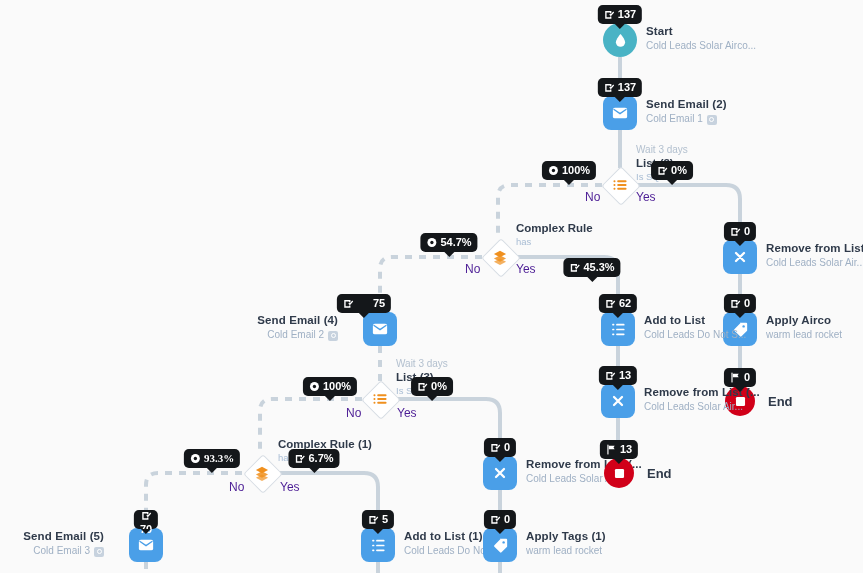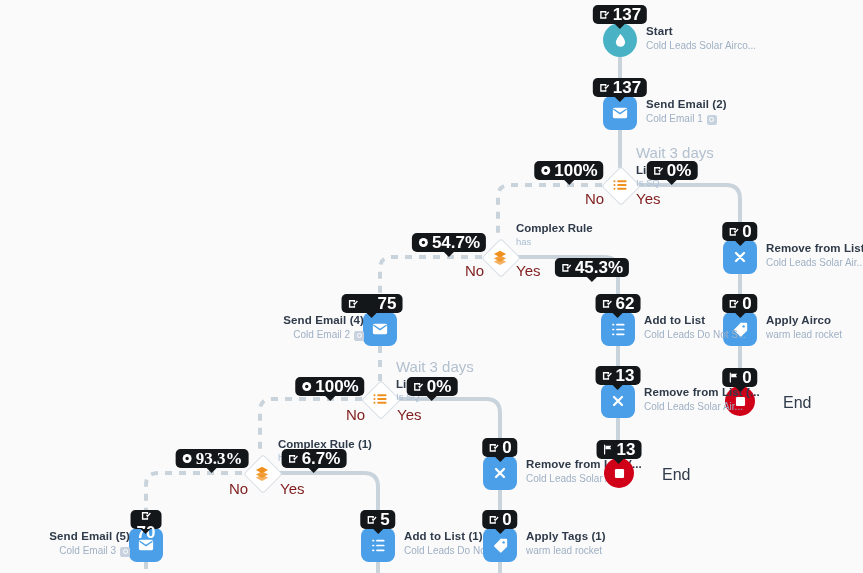--- a/index.html
+++ b/index.html
@@ -90,21 +90,21 @@
   }
 
   
   .node-label {
     position: absolute;
     top: -16px;
     white-space: nowrap;
     line-height: 1.25;
   }
   .node-label.right { left: 26px; }
-  .node-label.left  { right: 16px; }
+  .node-label.left  { right: 42px; }
   .node-title {
     font-size: 11.5px;
     font-weight: bold;
     color: #2f3a4a;
     letter-spacing: 0.1px;
   }
   .node-sub {
     font-size: 10px;
     color: #9fb0c4;
     margin-top: 2px;
@@ -126,68 +126,68 @@
     content: "";
     position: absolute;
     left: 2.5px; top: 2.5px;
     width: 5px; height: 5px;
     border-radius: 50%;
     border: 1.2px solid #ffffff;
     box-sizing: border-box;
   }
   .end-label {
     position: absolute;
-    left: 43px;
+    left: 28px;
     top: -7px;
-    font-size: 16px;
-    font-weight: normal;
+    font-size: 13px;
+    font-weight: bold;
     color: #2f3a4a;
     white-space: nowrap;
   }
 
   
   .decision-label {
     position: absolute;
     white-space: nowrap;
     line-height: 1.3;
   }
   .decision-wait {
-    font-size: 15px;
+    font-size: 10px;
     color: #b3c0cf;
   }
   .decision-title {
     font-size: 11.5px;
     font-weight: bold;
     color: #2f3a4a;
   }
   .decision-sub {
     font-size: 9.5px;
     color: #a9bdd4;
   }
 
   
   .branch-word {
     position: absolute;
-    font-size: 15px;
-    color: #7f1d1d;
+    font-size: 12px;
+    color: #4c1d95;
     white-space: nowrap;
   }
 
   
   .badge {
     position: absolute;
     background: #14171a;
     color: #ffffff;
     border-radius: 5px;
     height: 19px;
     padding: 0 6px;
     display: flex;
     align-items: center;
     gap: 3px;
-    font-size: 17px;
+    font-size: 11px;
     font-weight: bold;
     white-space: nowrap;
     transform: translateX(-50%);
     z-index: 30;
     text-align: center;
   }
   .badge::after {
     content: "";
     position: absolute;
     left: 50%;
@@ -481,21 +481,21 @@
         </svg>
     </div>
     <div class="node-label left">
       <div class="node-title">Send Email (4)</div>
       <div class="node-sub">
           <span>Cold Email 2</span>
           <span class="chip"></span>
         </div>
     </div>
   </div>
-  <div class="badge" style="left:372px; top:294px;gap:19px;">
+  <div class="badge" style="left:364px; top:294px;gap:19px;">
     <svg width="11" height="11" viewBox="0 0 16 16">
         <path d="M2 3h9v3h-2V5H4v7h5v-1h2v3H2z" fill="#fff"></path>
         <path d="M8 8.2l2.2 2.2L15 5.1l-1.3-1.3-3.5 3.8-1-1z" fill="#fff"></path>
       </svg>
     <span class="num">75</span>
   </div>
 
   <div class="node" style="left:380px; top:399px;">
     <div class="node-icon diamond">
       <div class="diamond-shape"></div>

